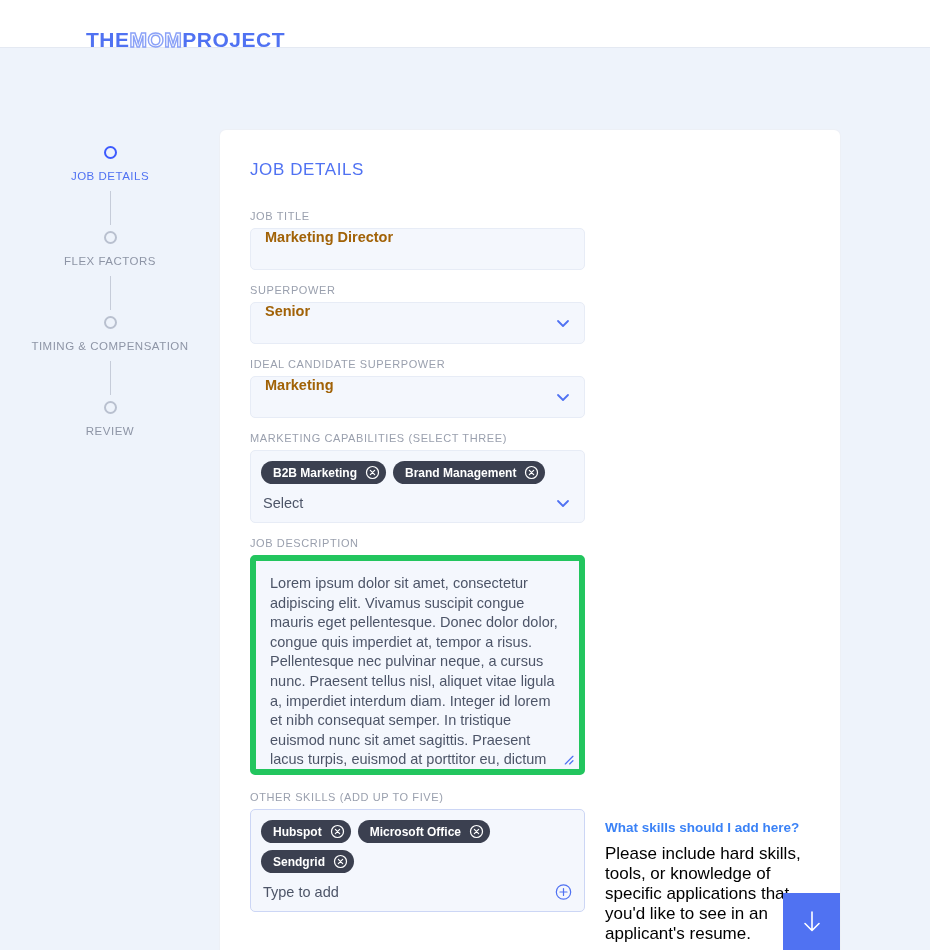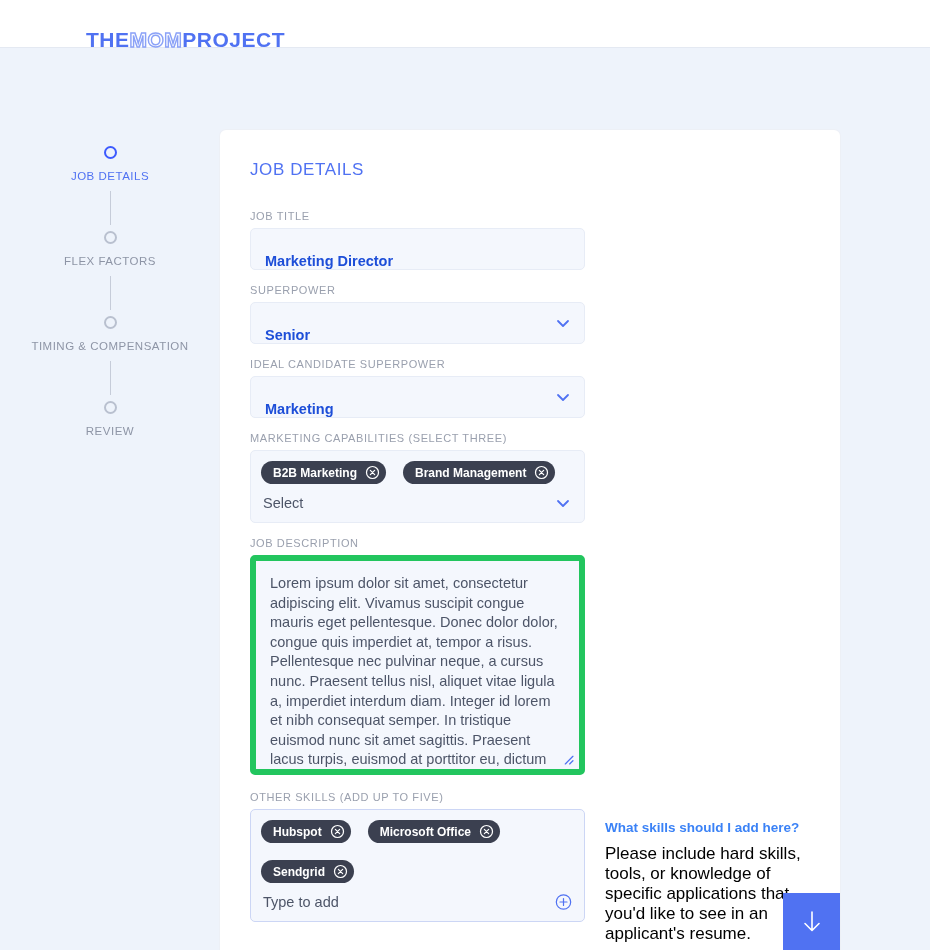--- a/index.html
+++ b/index.html
@@ -111,25 +111,25 @@
     margin-bottom: 6px;
     display: block;
   }
   .control {
     width: 335px;
     min-height: 42px;
     background: #f4f7fd;
     border: 1px solid #e7ecf6;
     border-radius: 5px;
     display: flex;
-    align-items: flex-end;
+    align-items: flex-start;
     padding: 0 14px;
     font-size: 14.5px;
     font-weight: bold;
-    color: #1d4ed8;
+    color: #a16207;
     position: relative;
   }
 
   .chevron {
     position: absolute;
     right: 13px;
     top: 50%;
     transform: translateY(-50%);
     width: 16px;
     height: 16px;
@@ -143,21 +143,21 @@
     border-radius: 5px;
     padding: 10px 10px 0 10px;
     display: block;
   }
   .chips-control.skills {
     border: 1px solid #ccd6f5;
   }
   .chip-row {
     display: flex;
     flex-wrap: wrap;
-    gap: 17px;
+    gap: 7px;
   }
   .chip {
     background: #3b4050;
     color: #ffffff;
     border-radius: 14px;
     height: 23px;
     display: inline-flex;
     align-items: center;
     padding: 0 6px 0 12px;
     font-size: 12px;

